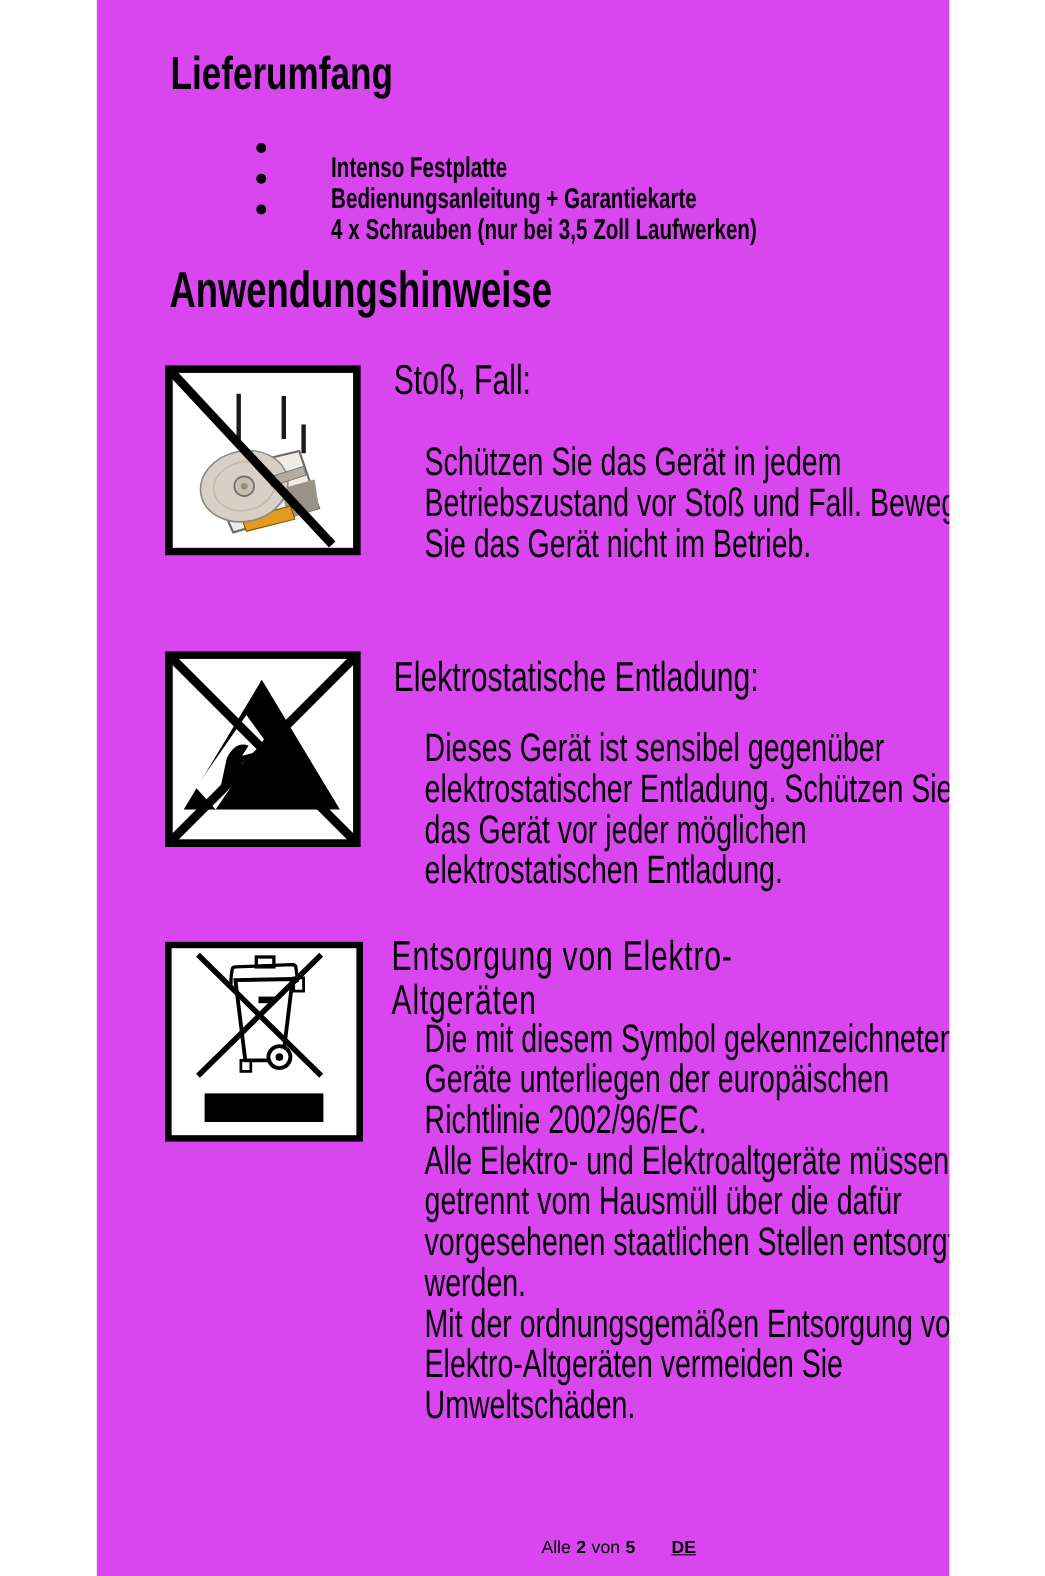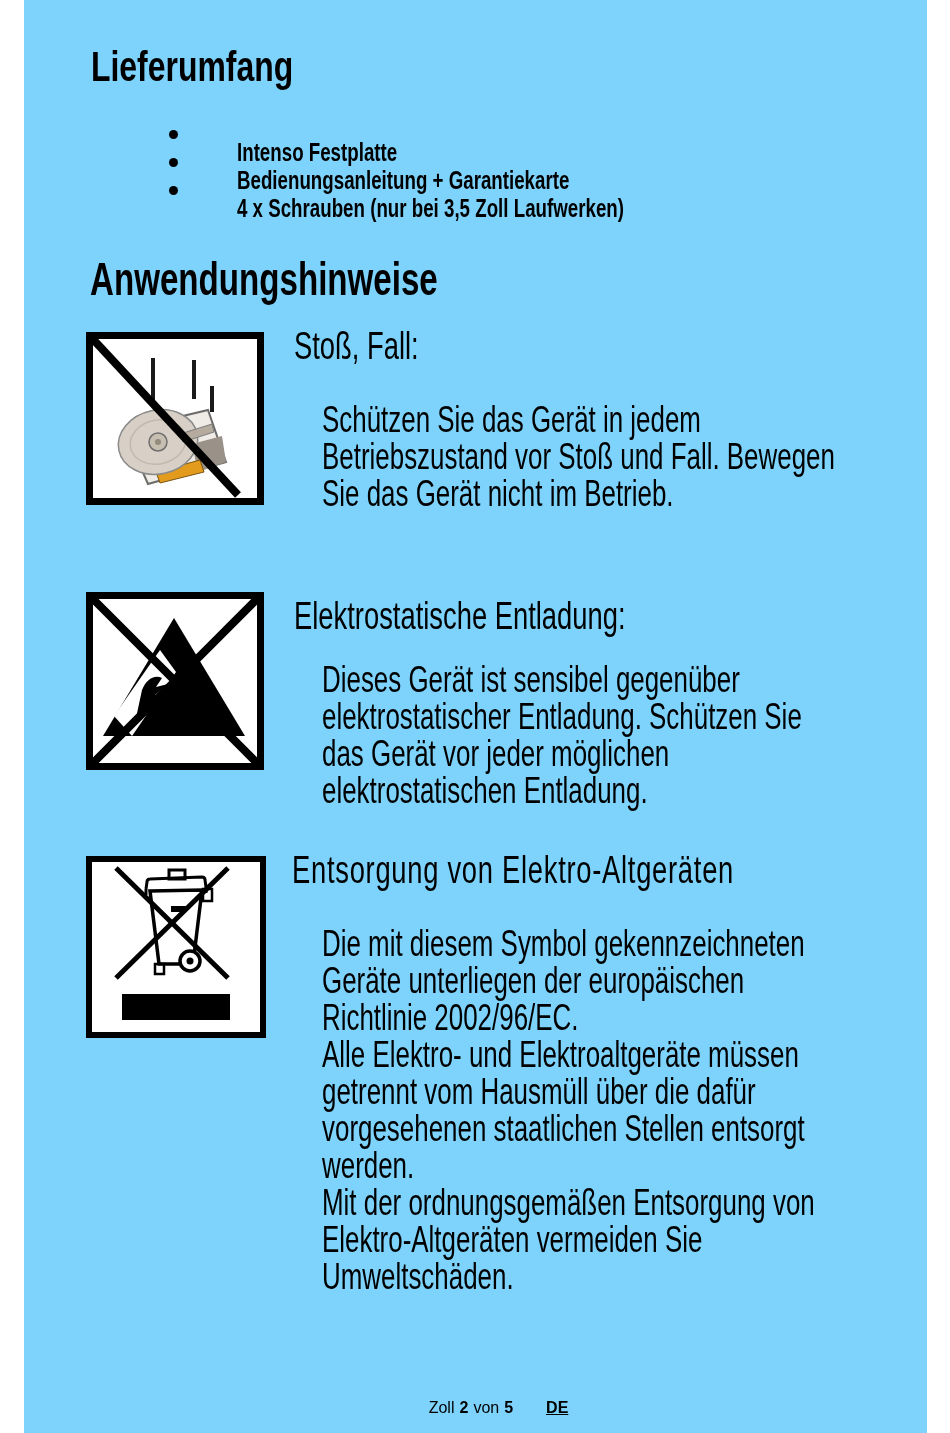--- a/index.html
+++ b/index.html
@@ -1,18 +1,18 @@
 <!DOCTYPE html>
 <html><head>
 <meta charset="utf-8">
 <style>
   html,body { margin:0; padding:0; background:#ffffff; }
   .page {
-    position:relative; width:903px; height:1433px; margin:0 auto;
-    background:#7dd3fc; color:#000;
+    position:relative; width:775px; height:1433px; margin:0 auto;
+    background:#d946ef; color:#000;
     font-family:"Liberation Sans","DejaVu Sans",sans-serif;
     overflow:hidden;
   }
   .abs { position:absolute; }
   
   .cond { display:inline-block; transform:scaleX(0.72); transform-origin:0 0; white-space:pre-line; }
   .cond-wide { display:inline-block; transform:scaleX(0.76); transform-origin:0 0; white-space:pre; }
 
   .h1 { font-weight:bold; font-size:42px; line-height:44px; }
   .h1b { font-weight:bold; font-size:46px; line-height:48px; }
@@ -44,21 +44,21 @@
   </div>
   <div class="bullet-row" style="left:145px; top:150px;">
     <span class="bullet-dot"></span>
     <span class="bullet-text"><span class="cond">Bedienungsanleitung + Garantiekarte</span></span>
   </div>
   <div class="bullet-row" style="left:145px; top:178px;">
     <span class="bullet-dot"></span>
     <span class="bullet-text"><span class="cond">4 x Schrauben (nur bei 3,5 Zoll Laufwerken)</span></span>
   </div>
 
-  <div class="abs h1b" style="left:66px; top:255px;">
+  <div class="abs h1b" style="left:66px; top:239px;">
     <span class="cond">Anwendungshinweise</span>
   </div>
 
   <div class="icon-box" style="left:62px; top:332px;">
     <svg width="178" height="173" viewBox="0 0 178 173">
       <rect x="3.5" y="3.5" width="171" height="166" fill="#ffffff" stroke="#000" stroke-width="7"></rect>
 
       <line x1="67" y1="26" x2="67" y2="72" stroke="#1a1a1a" stroke-width="4"></line>
       <line x1="108" y1="28" x2="108" y2="67" stroke="#1a1a1a" stroke-width="4"></line>
       <line x1="126" y1="54" x2="126" y2="80" stroke="#1a1a1a" stroke-width="4"></line>
@@ -147,16 +147,16 @@
 Alle Elektro- und Elektroaltgeräte müssen
 getrennt vom Hausmüll über die dafür
 vorgesehenen staatlichen Stellen entsorgt
 werden.
 Mit der ordnungsgemäßen Entsorgung von
 Elektro-Altgeräten vermeiden Sie
 Umweltschäden.</span>
   </div>
 
   <div class="footer">
-    <span class="sp">Zoll</span><span class="b sp">2</span><span class="sp">von</span><span class="b">5</span><span class="lang">DE</span>
+    <span class="sp">Alle</span><span class="b sp">2</span><span class="sp">von</span><span class="b">5</span><span class="lang">DE</span>
   </div>
 
 </div>
 
 </body></html>

